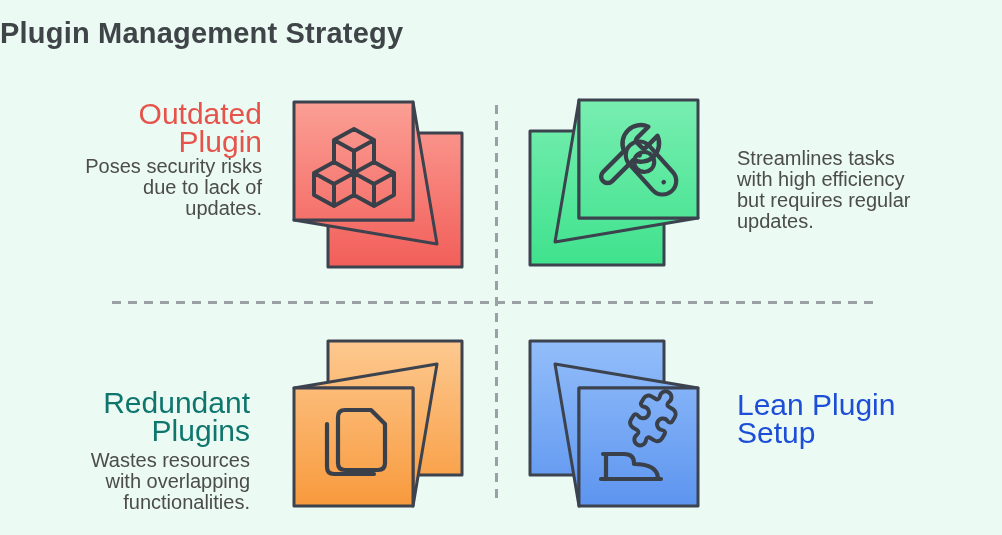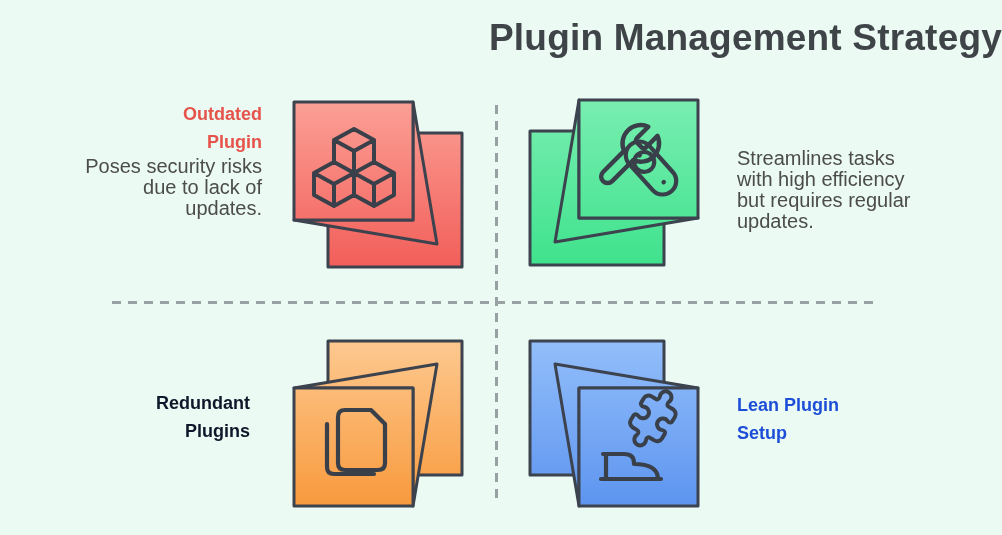--- a/index.html
+++ b/index.html
@@ -3,25 +3,25 @@
 <meta charset="utf-8">
 <style>
   html,body { margin:0; padding:0; }
   .stage {
     position:relative; width:1002px; height:535px;
     background:#ebfaf2; overflow:hidden;
     font-family:"Liberation Sans", sans-serif;
   }
   .main-title {
     position:absolute; top:17px; left:0; width:100%;
-    text-align:right; font-size:37px; font-weight:700;
+    text-align:left; font-size:29px; font-weight:700;
     color:#3f4448; letter-spacing:.2px;
   }
   .q-title {
-    position:absolute; font-size:18px; font-weight:700;
+    position:absolute; font-size:30px; font-weight:400;
     line-height:28px; white-space:pre-line;
   }
   .q-body {
     position:absolute; font-size:20px; color:#4c4c4c;
     line-height:21px; white-space:pre-line;
   }
   .align-r { text-align:right; }
   .dash-h {
     position:absolute; left:112px; top:301px; width:768px; height:3px;
     background:repeating-linear-gradient(90deg,#99a1a4 0 9px,transparent 9px 16px);
@@ -59,22 +59,25 @@
 Plugin</div>
   <div id="b-tl" class="q-body align-r">Poses security risks
 due to lack of
 updates.</div>
 
   <div id="b-tr" class="q-body">Streamlines tasks
 with high efficiency
 but requires regular
 updates.</div>
 
-  <div id="t-bl" class="q-title align-r" style="color: #0f172a;">Redundant
+  <div id="t-bl" class="q-title align-r" style="color: #0f766e;">Redundant
 Plugins</div>
+  <div id="b-bl" class="q-body align-r">Wastes resources
+with overlapping
+functionalities.</div>
 
   <div id="t-br" class="q-title" style="color: #1d4ed8;">Lean Plugin
 Setup</div>
 
   <svg id="icon-tl" class="icon-svg" viewBox="-2 -2 174 172">
     <defs>
       <linearGradient id="gradRed" gradientUnits="userSpaceOnUse" x1="0" y1="0" x2="0" y2="168">
         <stop offset="0" stop-color="#fba096"></stop>
           <stop offset="1" stop-color="#f25e59"></stop>
       </linearGradient>

